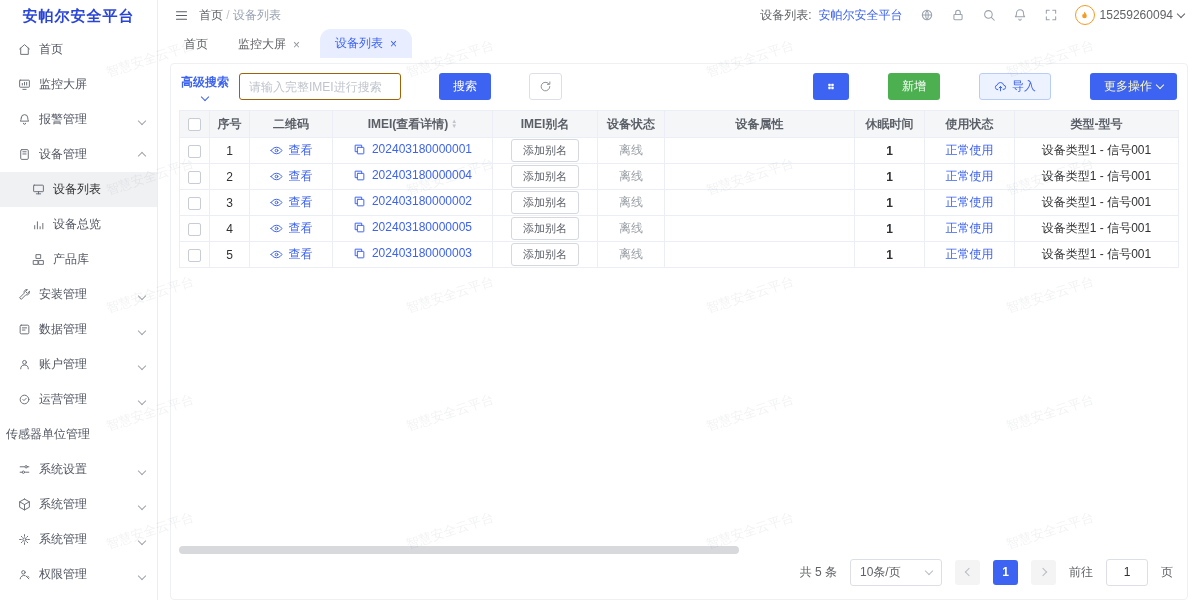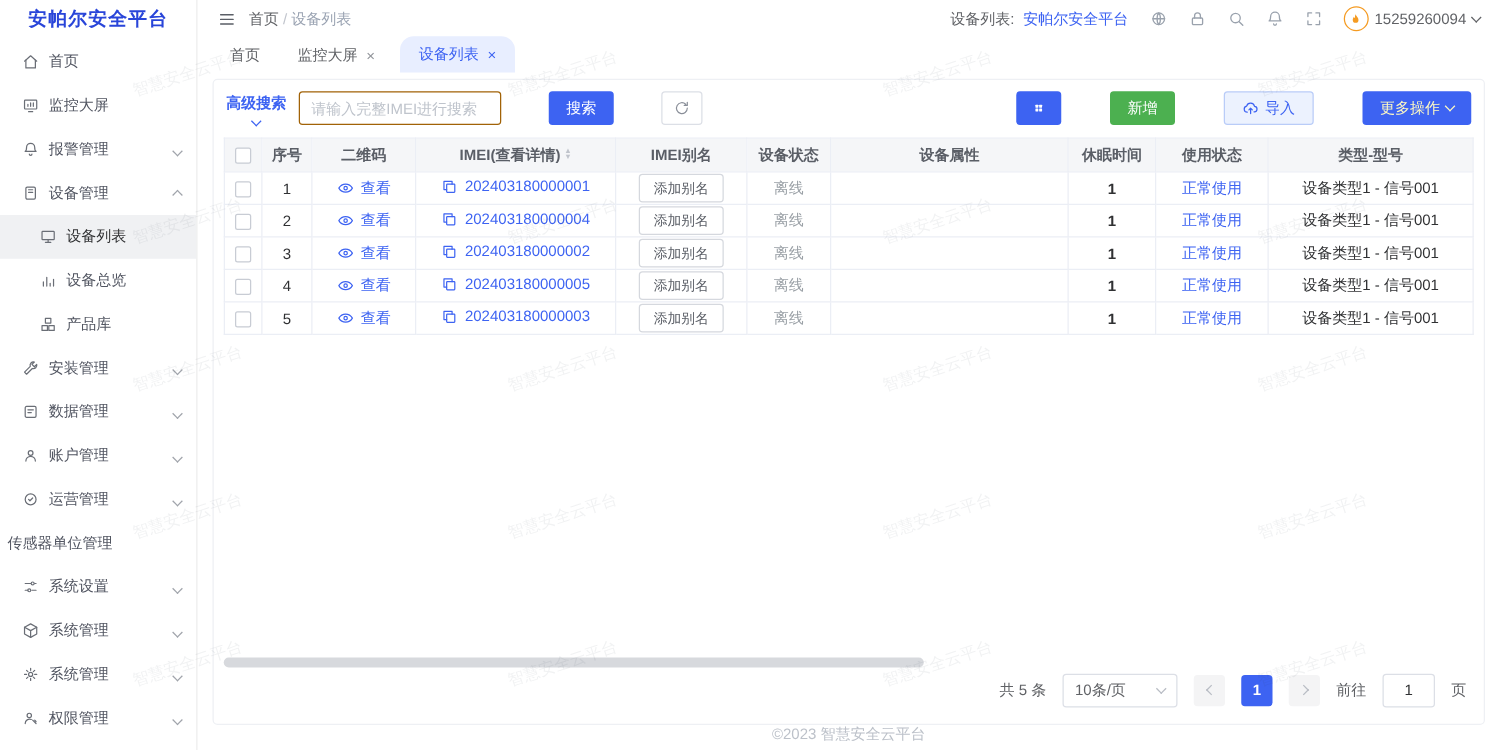--- a/index.html
+++ b/index.html
@@ -582,21 +582,20 @@
               <i class="chev"></i>
             </span>
           <span>前往</span>
           <input class="goto-input" value="1" style="">
           <span>页</span>
         </div>
 
       </div>
     </div>
 
-    <footer>©2023 智慧安全云平台</footer>
   </div>
 </div>
 
 <div class="watermark">
     <span>智慧安全云平台</span>
     <span>智慧安全云平台</span>
     <span>智慧安全云平台</span>
     <span>智慧安全云平台</span>
     <span>智慧安全云平台</span>
     <span>智慧安全云平台</span>

